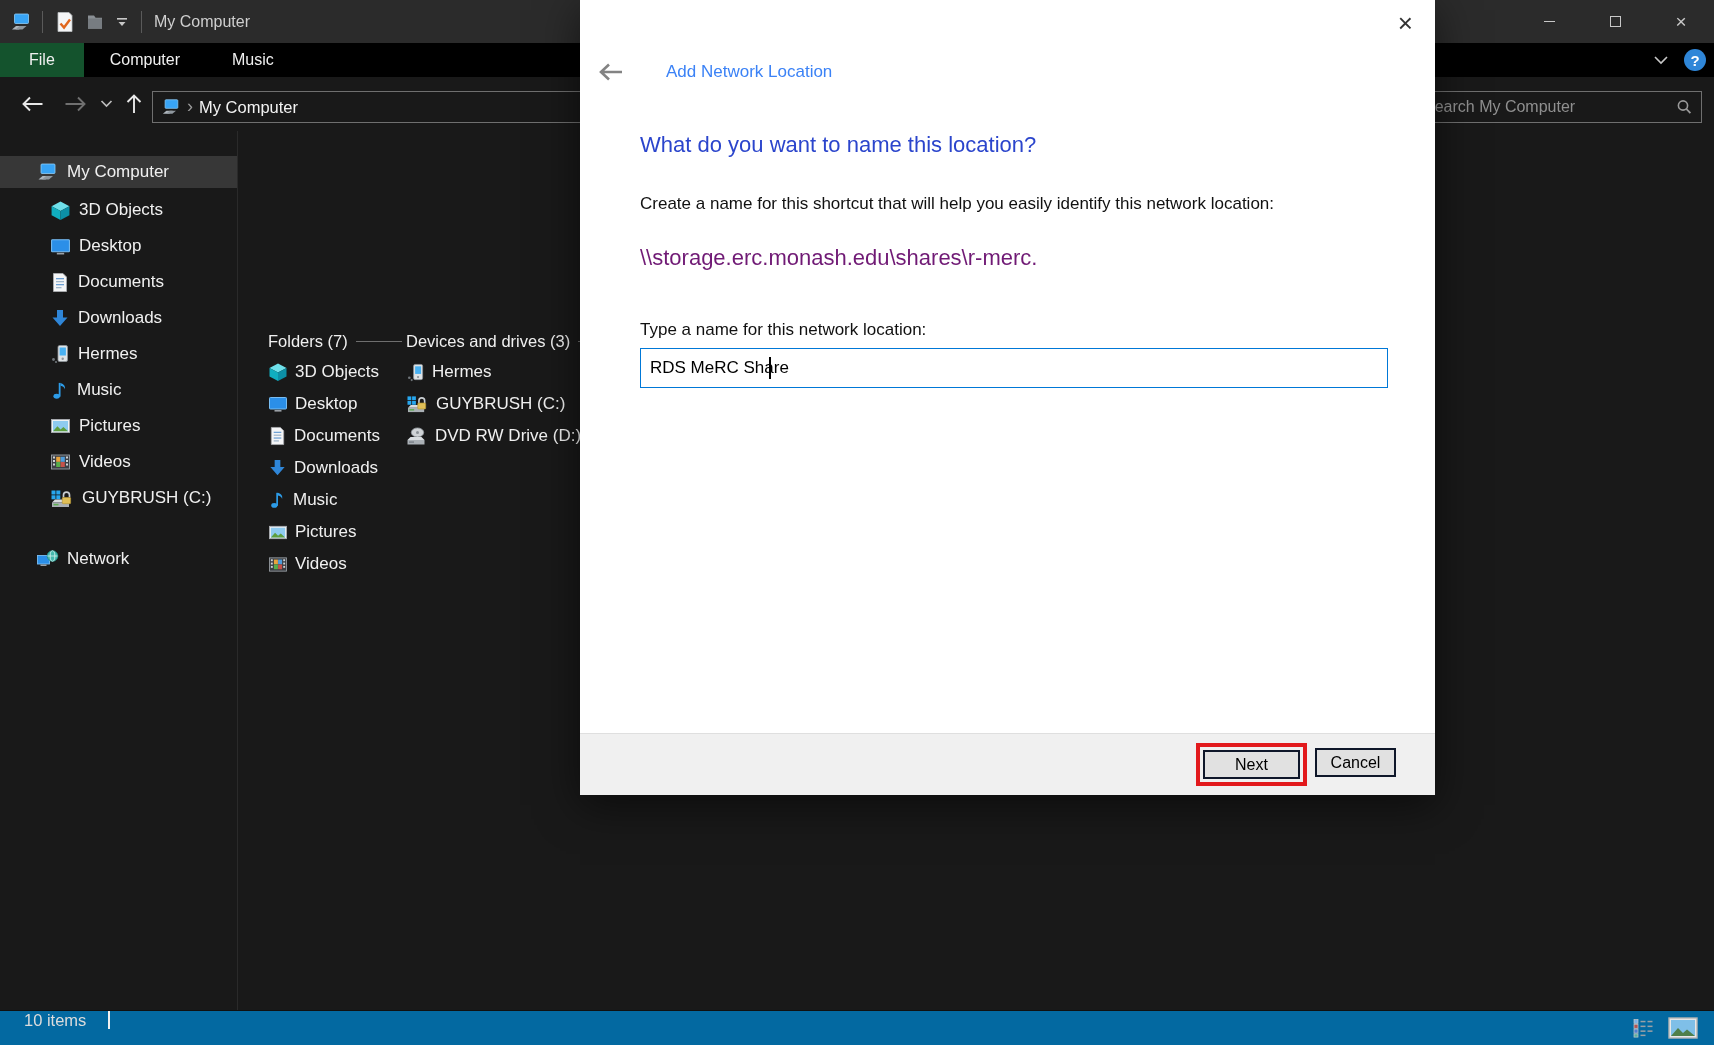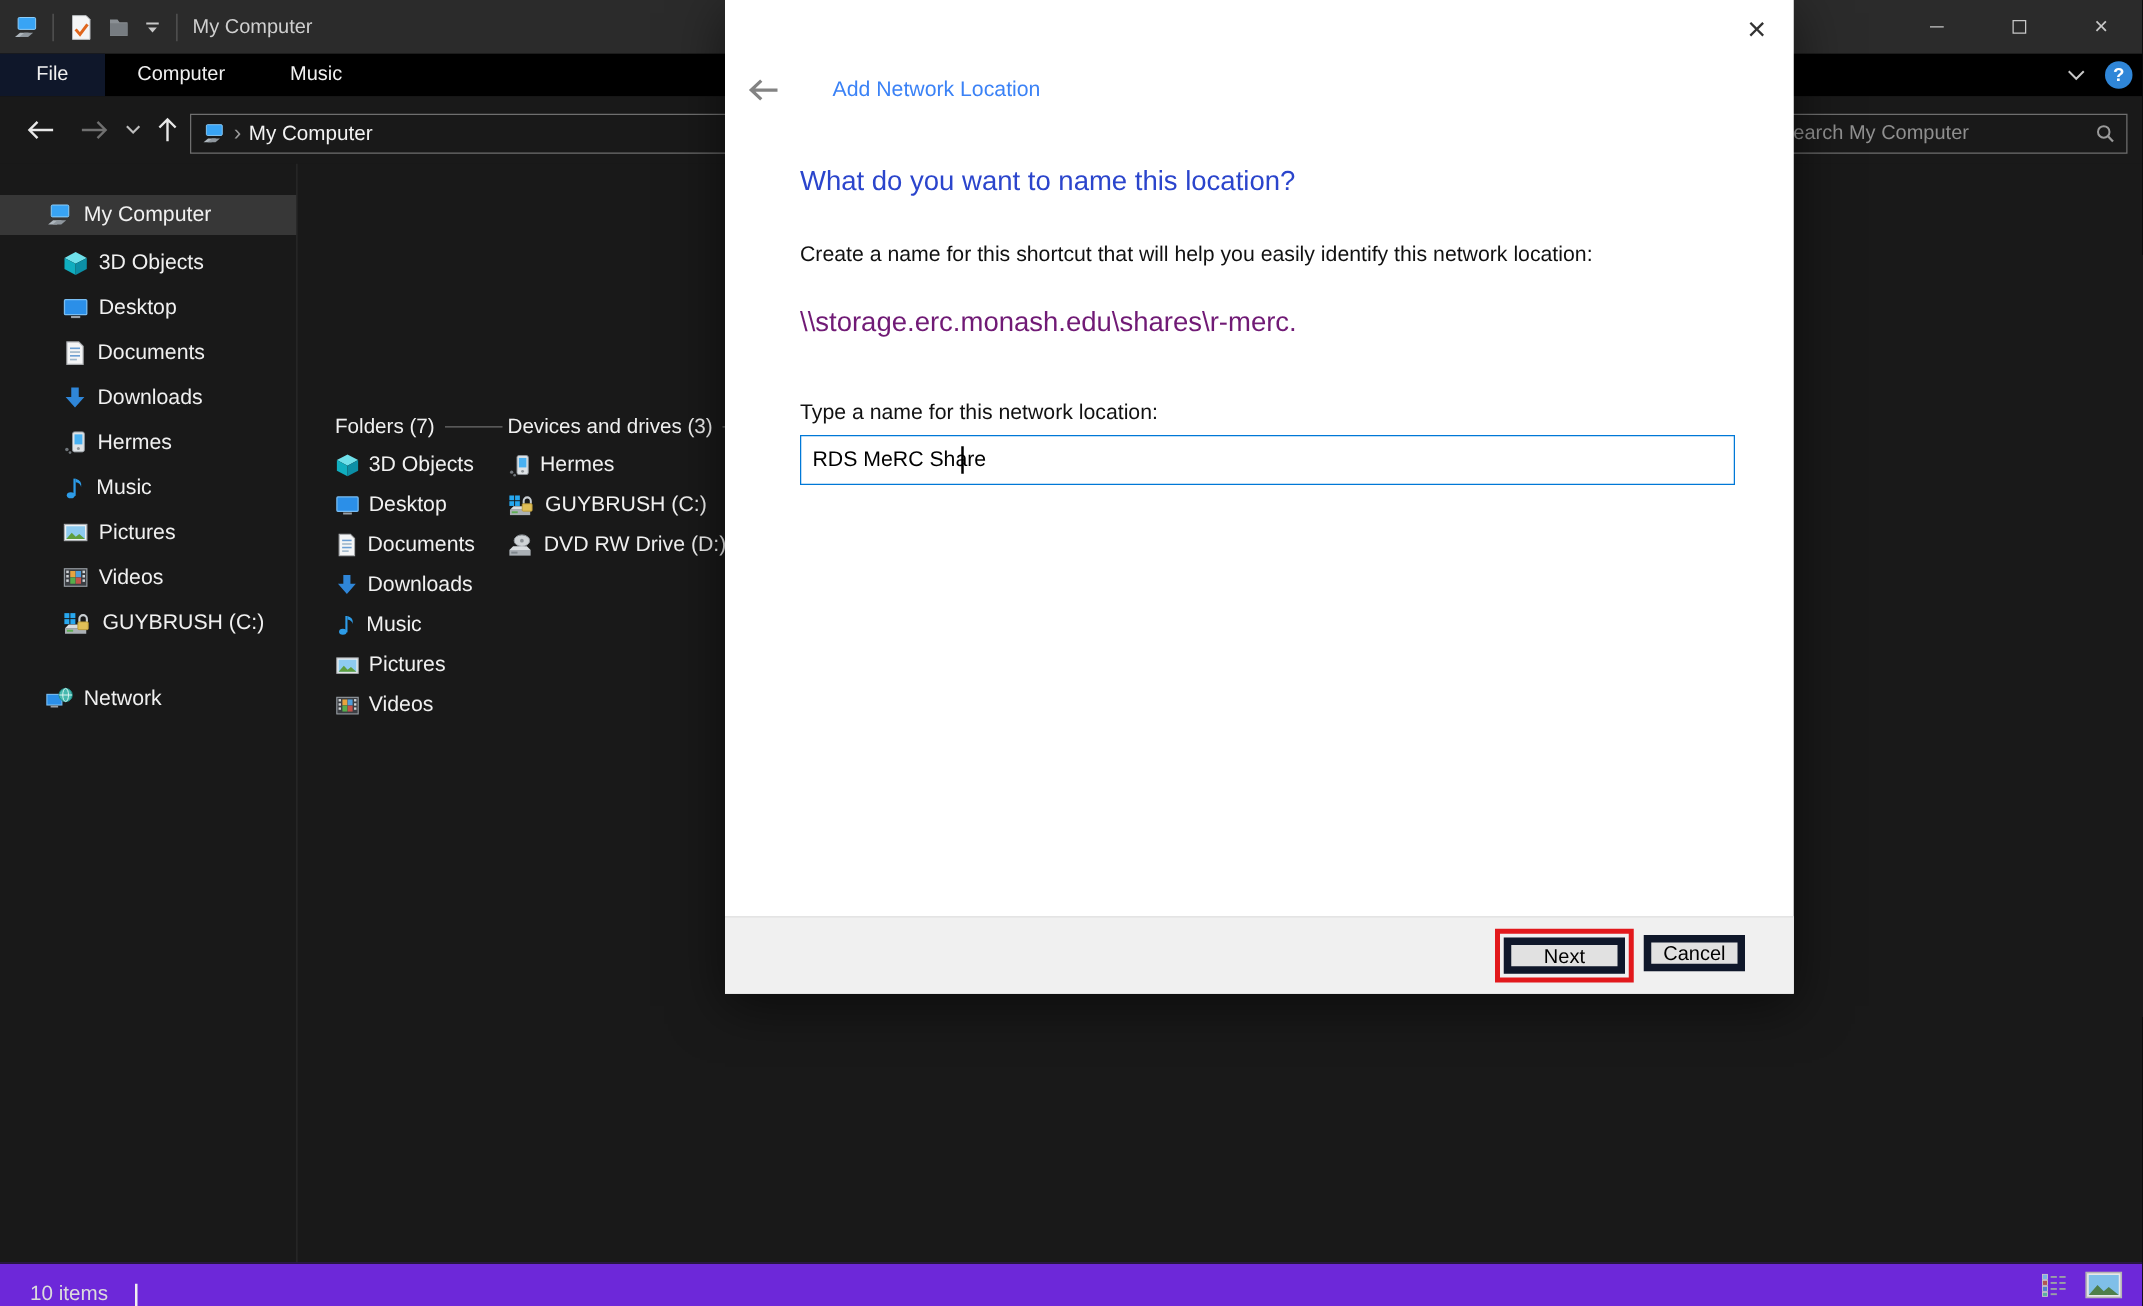--- a/index.html
+++ b/index.html
@@ -20,21 +20,21 @@
     align-items:center;justify-content:center;color:#c8c8c8;}
   .glyph-min{width:11px;height:1px;background:#c8c8c8;display:block;}
   .glyph-max{width:11px;height:11px;border:1px solid #c8c8c8;display:block;}
   .glyph-x{font-size:19px;line-height:1;color:#c8c8c8;}
 
   
   .menubar{position:absolute;left:0;top:43px;width:100%;height:34px;background:#000;
     display:flex;align-items:stretch;}
   .menu-tab{color:#f0f0f0;font-size:16px;display:flex;align-items:center;
     padding:0 26px;cursor:default;}
-  .menu-tab.file{background:#0f172a;padding:0 29px;text-align:right;}
+  .menu-tab.file{background:#14532d;padding:0 29px;text-align:right;}
   .menubar-right{position:absolute;right:8px;top:0;height:34px;display:flex;align-items:center;gap:12px;}
   .help-circle{width:22px;height:22px;border-radius:50%;background:#2f86d8;color:#fff;
     font-size:15px;font-weight:bold;display:flex;align-items:center;justify-content:center;}
 
   
   .navbar{position:absolute;left:0;top:77px;width:100%;height:54px;background:#191919;}
   .nav-btn{position:absolute;top:11px;background:none;border:none;padding:0;height:32px;
     display:flex;align-items:center;justify-content:center;}
   .addressbar{position:absolute;left:152px;top:14px;width:1253px;height:32px;
     border:1px solid #6f6f6f;background:#191919;display:flex;align-items:center;
@@ -59,22 +59,22 @@
   .side-row.selected{background:#373737;}
   .side-row .ic{flex:none;}
 
   .group{position:absolute;top:147px;margin-top:48px;}
   .group-hd{display:flex;align-items:center;height:30px;color:#f0f0f0;font-size:16.5px;gap:8px;}
   .group-hd .rule{flex:1;height:1px;background:#6e6e6e;margin-right:4px;}
   .item-row{display:flex;align-items:center;gap:7px;height:32px;color:#f0f0f0;
     font-size:17px;cursor:default;white-space:nowrap;}
 
   
-  .statusbar{position:absolute;left:0;top:1010px;width:100%;height:35px;background:#6d28d9;
-    border-top:1px solid #101010;display:flex;align-items:flex-end;}
+  .statusbar{position:absolute;left:0;top:1010px;width:100%;height:35px;background:#0369a1;
+    border-top:1px solid #101010;display:flex;align-items:flex-start;}
   .status-count{color:#dcdcdc;font-size:16.5px;margin-left:24px;}
   .status-sep{width:2px;height:18px;background:#f0f0f0;margin-left:22px;}
   .status-views{position:absolute;right:14px;top:0;height:100%;display:flex;align-items:center;gap:10px;}
   .view-btn{background:none;border:none;padding:2px;display:flex;align-items:center;}
 
   
   .dialog{position:absolute;left:580px;top:0;width:855px;height:795px;background:#fff;
     z-index:10;box-shadow:0 10px 40px rgba(0,0,0,0.55);color:#1a1a1a;}
   .dlg-close{position:absolute;right:14px;top:6px;background:none;border:none;
     font-size:26px;color:#333;line-height:1;padding:4px 8px;font-weight:300;}
@@ -84,21 +84,21 @@
   .dlg-heading{position:absolute;left:60px;top:132px;font-size:22px;color:#2b45cc;}
   .dlg-desc{position:absolute;left:60px;top:194px;font-size:17px;color:#111;}
   .dlg-path{position:absolute;left:60px;top:245px;font-size:22px;color:#701a75;}
   .dlg-inlabel{position:absolute;left:60px;top:320px;font-size:17px;color:#111;}
   .input-wrap{position:absolute;left:60px;top:348px;width:748px;height:40px;}
   .loc-input{width:100%;height:100%;border:1.5px solid #0078d7;background:#fff;
     font-size:17px;color:#000;padding:0 9px;outline:none;font-family:"Liberation Sans",sans-serif;}
   .caret{position:absolute;left:129px;top:9px;width:1.5px;height:22px;background:#000;}
   .dlg-footer{position:absolute;left:0;top:733px;width:100%;height:62px;background:#f0f0f0;
     border-top:1px solid #dfdfdf;}
-  .btn{background:#e1e1e1;border:6px solid #0f172a;font-size:16px;color:#000;
+  .btn{background:#e1e1e1;border:2px solid #0f172a;font-size:16px;color:#000;
     font-family:"Liberation Sans",sans-serif;}
   .next-wrap{position:absolute;left:623px;top:16px;width:97px;height:29px;}
   .btn-next{position:absolute;left:0;top:0;width:97px;height:29px;}
   .red-box{position:absolute;left:-7px;top:-7px;width:111px;height:43px;
     border:4.5px solid #e2191c;pointer-events:none;}
   .btn-cancel{position:absolute;left:735px;top:14px;width:81px;height:29px;}
 
   .ic{display:block;}
 </style>
 </head>

